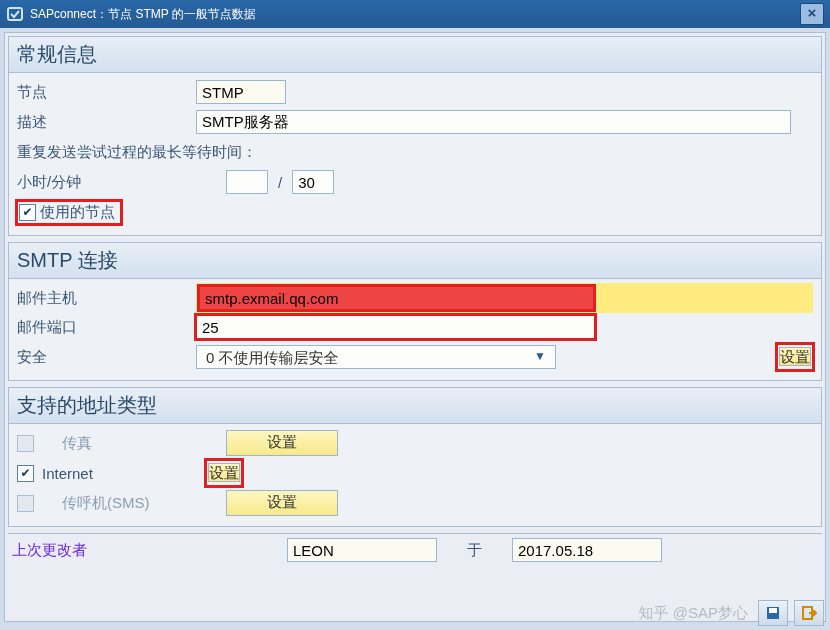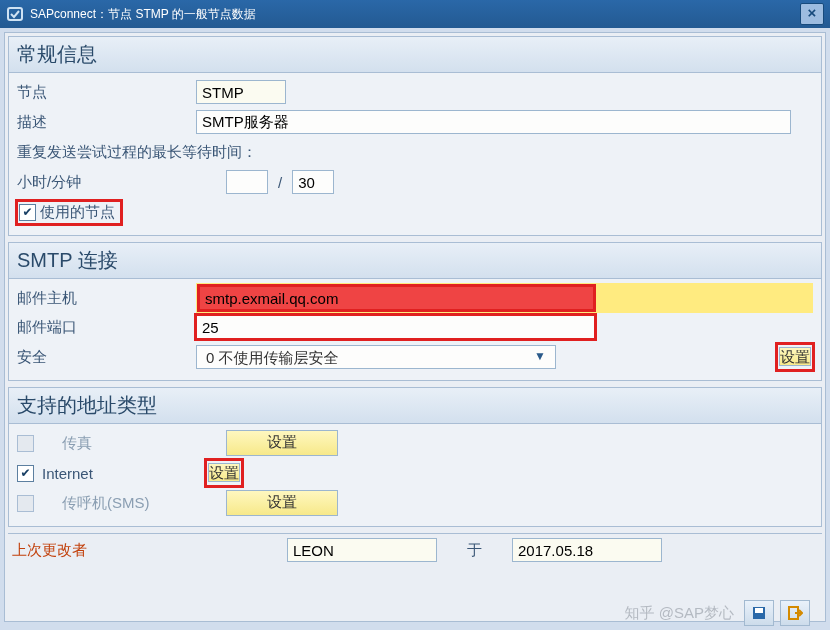--- a/index.html
+++ b/index.html
@@ -148,21 +148,21 @@
   .btn150 { width: 150px; }
 
   .footer-row {
     display: flex;
     align-items: center;
     padding: 4px 4px;
     border-top: 1px solid #a9bdd4;
   }
   .statusbar {
     position: absolute;
-    right: 20px; bottom: 4px;
+    right: 6px; bottom: 4px;
     display: flex;
     align-items: center;
     gap: 6px;
   }
   .watermark {
     color: rgba(80,90,100,.35);
     font-size: 15px;
     margin-right: 4px;
   }
   .status-icon {
@@ -269,21 +269,21 @@
         </div>
         <div class="row">
           <span class="chk disabled"></span>
           <span class="chklbl disabled" style="width:160px">传呼机(SMS)</span>
           <span class="btn btn110">设置</span>
         </div>
       </div>
     </div>
 
     <div class="footer-row">
-      <span style="width:275px;color:#c2410c">上次更改者</span>
+      <span style="width:275px;color:#6d28d9">上次更改者</span>
       <input class="fld" style="width: 150px; background: rgb(251, 251, 241);" readonly="" value="LEON">
       <span style="padding:0 30px;color:#3a5676">于</span>
       <input class="fld" style="width: 150px; background: rgb(251, 251, 241);" readonly="" value="2017.05.18">
     </div>
 
   </div>
 
   <div class="statusbar">
     <span class="watermark">知乎 @SAP梦心</span>
     <span class="status-icon">

